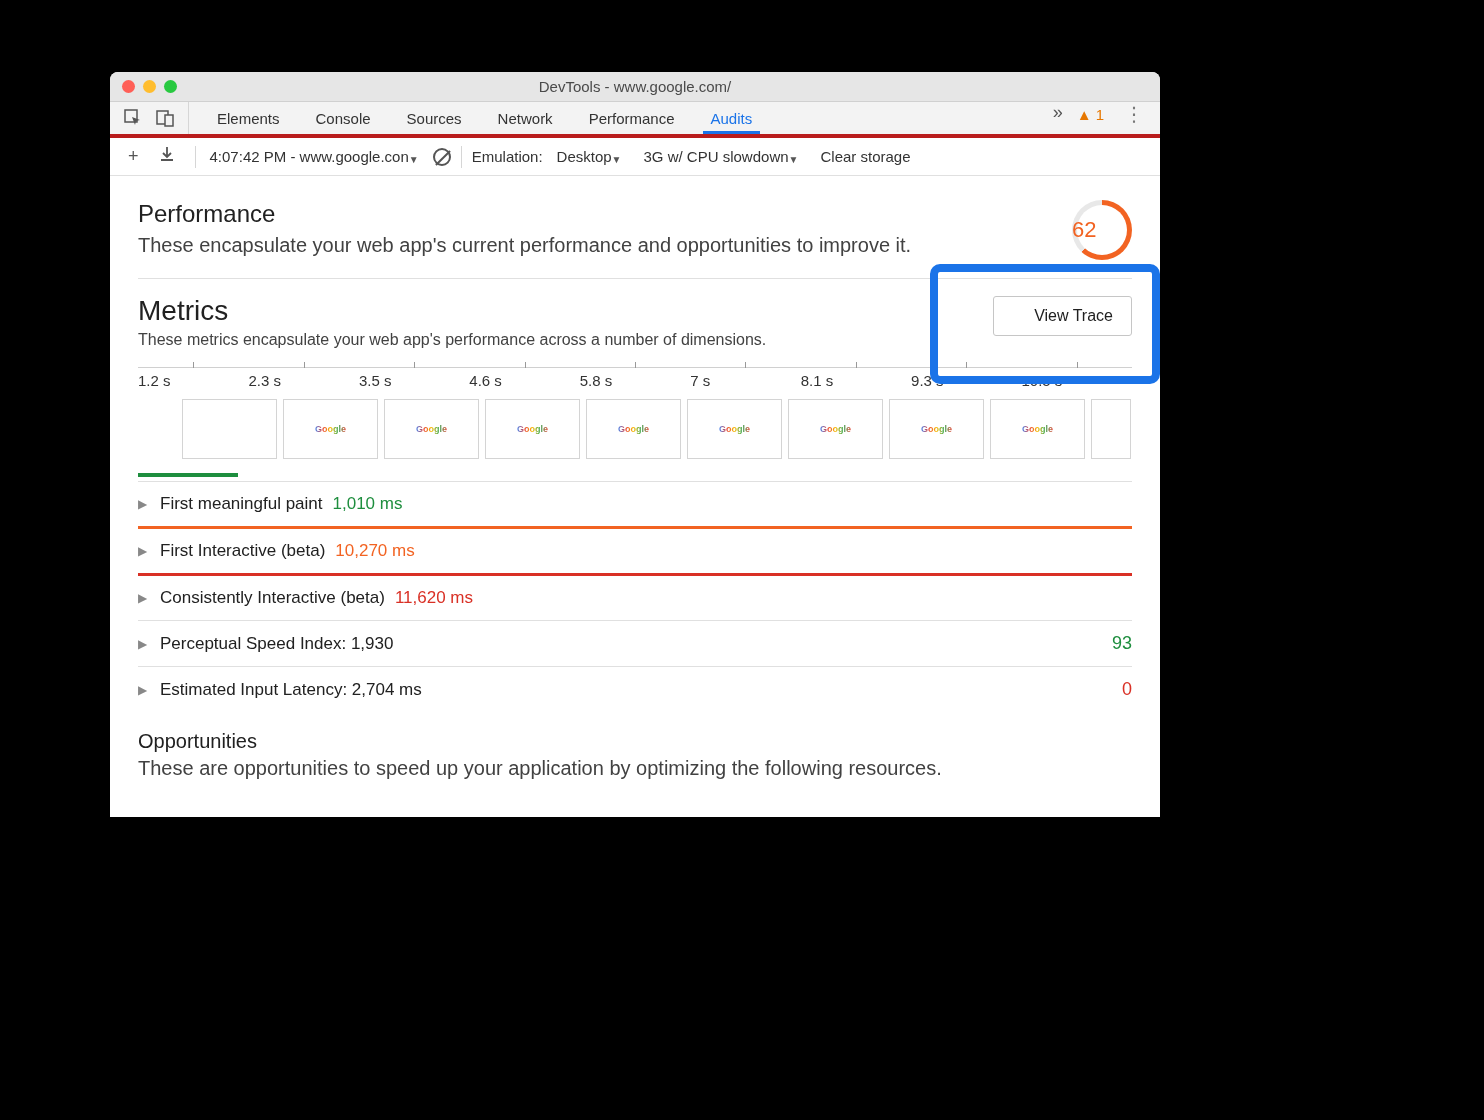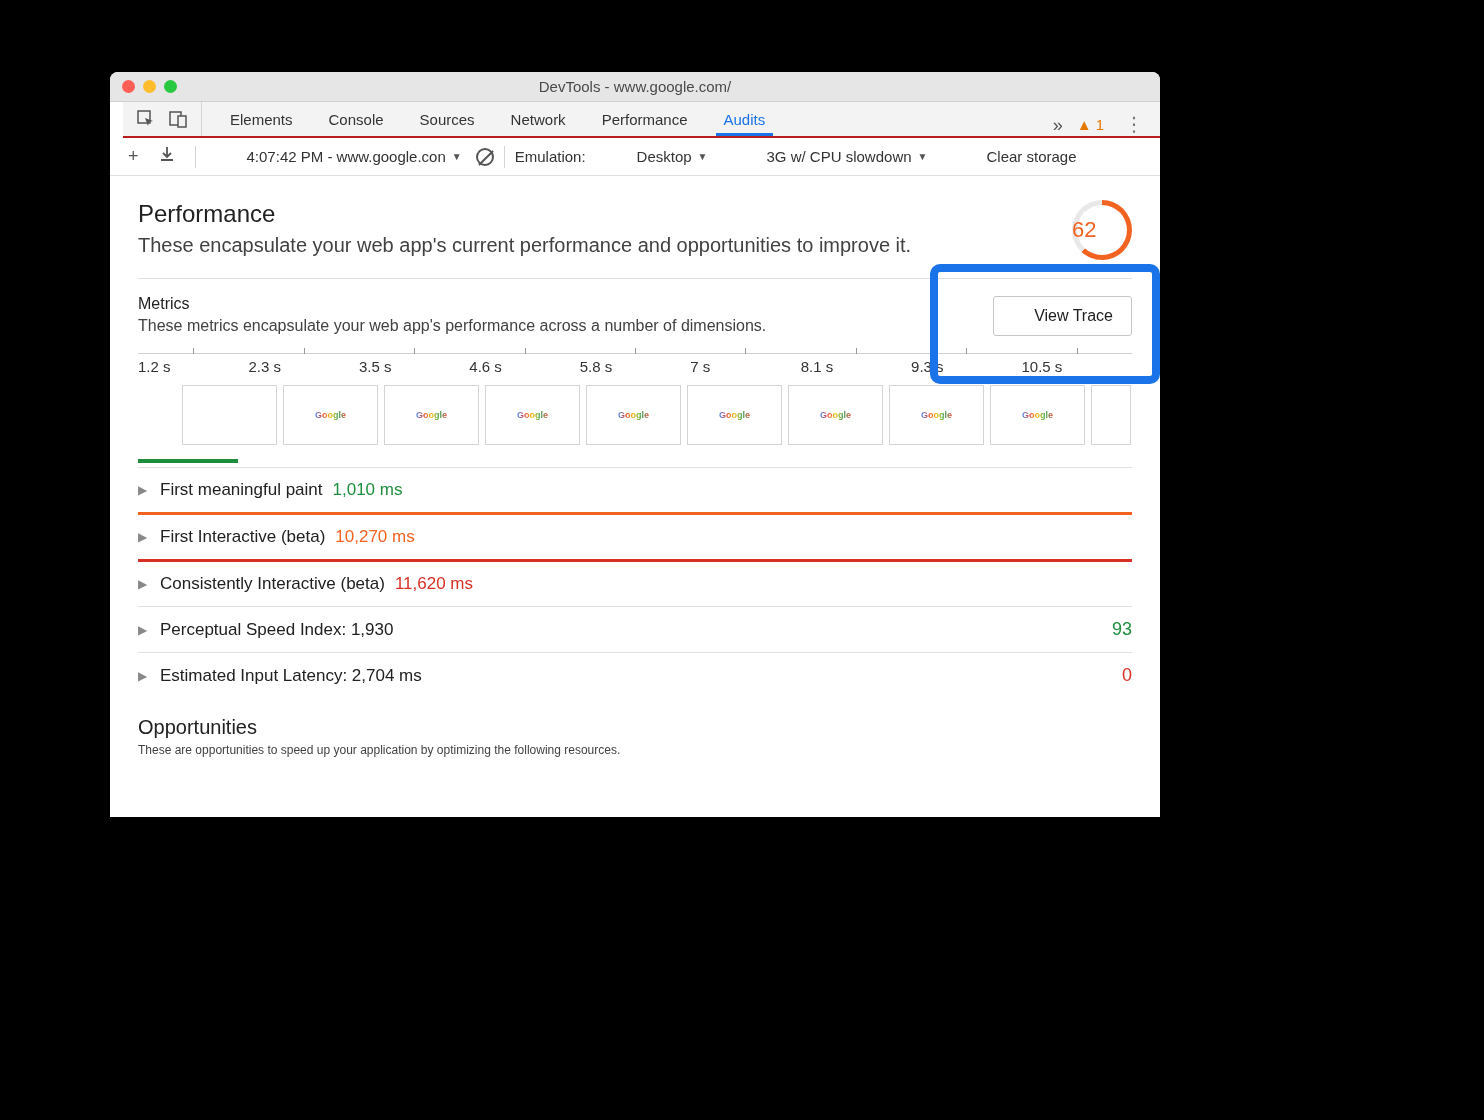--- a/index.html
+++ b/index.html
@@ -38,26 +38,25 @@
   .light.yellow { background: #ffbd2e; }
   .light.green { background: #28c940; }
   .titlebar .title {
     position: absolute; left: 0; right: 0; text-align: center;
     font-size: 15px; color: #4a4a4a; pointer-events: none;
   }
   
   .tabstrip {
     height: 36px;
     background: #f3f3f3;
-    border-bottom: 2px solid #b91c1c;
+    border-bottom: 4px solid #b91c1c;
     display: flex;
-    align-items: flex-end;
+    align-items: flex-start;
     font-size: 15px;
     color: #333;
-    margin-left: 13px;
   }
   .tabstrip .tool-icons { display: flex; align-items: center; gap: 14px; padding: 0 14px; border-right: 1px solid #d6d6d6; height: 100%; }
   .tool-icon { width: 18px; height: 18px; display:flex; align-items:center; justify-content:center; color:#555; }
   .tabs { display: flex; align-items: stretch; height: 100%; flex: 1; padding-left: 10px; gap: 0; }
   .tab {
     padding: 0 18px;
     display: flex; align-items: center;
     cursor: pointer;
     color: #333;
     position: relative;
@@ -81,21 +80,21 @@
     display: flex;
     align-items: center;
     font-size: 15px;
     color: #333;
     padding-left: 8px;
     white-space: nowrap;
     overflow: hidden;
   }
   .toolbar .tb-btn { padding: 0 10px; color:#555; cursor:pointer; font-size:18px; }
   .toolbar .divider { width:1px; height:22px; background:#d6d6d6; margin: 0 10px; }
-  .toolbar .dropdown { display:flex; align-items:center; gap:6px; cursor:pointer; padding: 0 4px; margin-left: 37px;}
+  .toolbar .dropdown { display:flex; align-items:flex-end; cursor:pointer; padding: 0 4px;}
   .toolbar .tri { font-size:10px; color:#555; }
   .toolbar .clear-circle {
     width: 18px; height: 18px; border: 2px solid #555; border-radius: 50%;
     position: relative; display:inline-block;
   }
   .toolbar .clear-circle::after {
     content:''; position:absolute; left:-2px; top:7px; width:20px; height:2px;
     background:#555; transform: rotate(-45deg);
   }
   
@@ -106,21 +105,21 @@
   .score-ring {
     width: 60px; height:60px; border-radius:50%;
     background: conic-gradient(#f26322 0deg 223deg, #e8e8e8 223deg 360deg);
     display:flex; align-items:center; justify-content:flex-start; position:relative;
     flex-shrink:0;
   }
   .score-ring::before { content:''; position:absolute; inset:5px; background:#fff; border-radius:50%;}
   .score-ring span { position:relative; z-index:1; font-size:22px; color:#f26322; font-weight:400;}
   .hr { border:0; border-top:1px solid #e0e0e0; }
   .metrics-header { padding-top:16px; }
-  .metrics-header h2 { font-size:16px; font-weight:400; margin-bottom:4px;}
+  .metrics-header h2 { font-size:28px; font-weight:400; margin-bottom:4px;}
   .metrics-header p { font-size:16px; color:#424242; }
   
   .highlight-box {
     position: absolute;
     border: 8px solid #1a73e8;
     border-radius: 10px;
     pointer-events: none;
     z-index: 50;
   }
   .view-trace-btn {
@@ -148,21 +147,21 @@
   .metric-row .value {}
   .metric-row .right-score { margin-left:auto; font-size:18px; font-weight:400;}
   .bar-green { height:4px; background:#1e8e3e; width:100px; margin-top:-8px; margin-bottom:4px;}
   .bar-orange { border-top:3px solid #f26322; }
   .bar-red { border-top:3px solid #d93025; }
   .c-green { color:#1e8e3e; }
   .c-orange { color:#f26322; }
   .c-red { color:#d93025; }
   .opportunities { padding:18px 0 10px 0;}
   .opportunities h2 { font-size:20px; font-weight:400; margin-bottom:4px;}
-  .opportunities p { font-size:12px; color:#424242; }
+  .opportunities p { font-size:20px; color:#424242; }
 </style>
 </head>
 <body>
 
 <div class="window">
 
   <div class="titlebar">
     <div class="traffic-lights">
       <div class="light red"></div>
       <div class="light yellow"></div>

